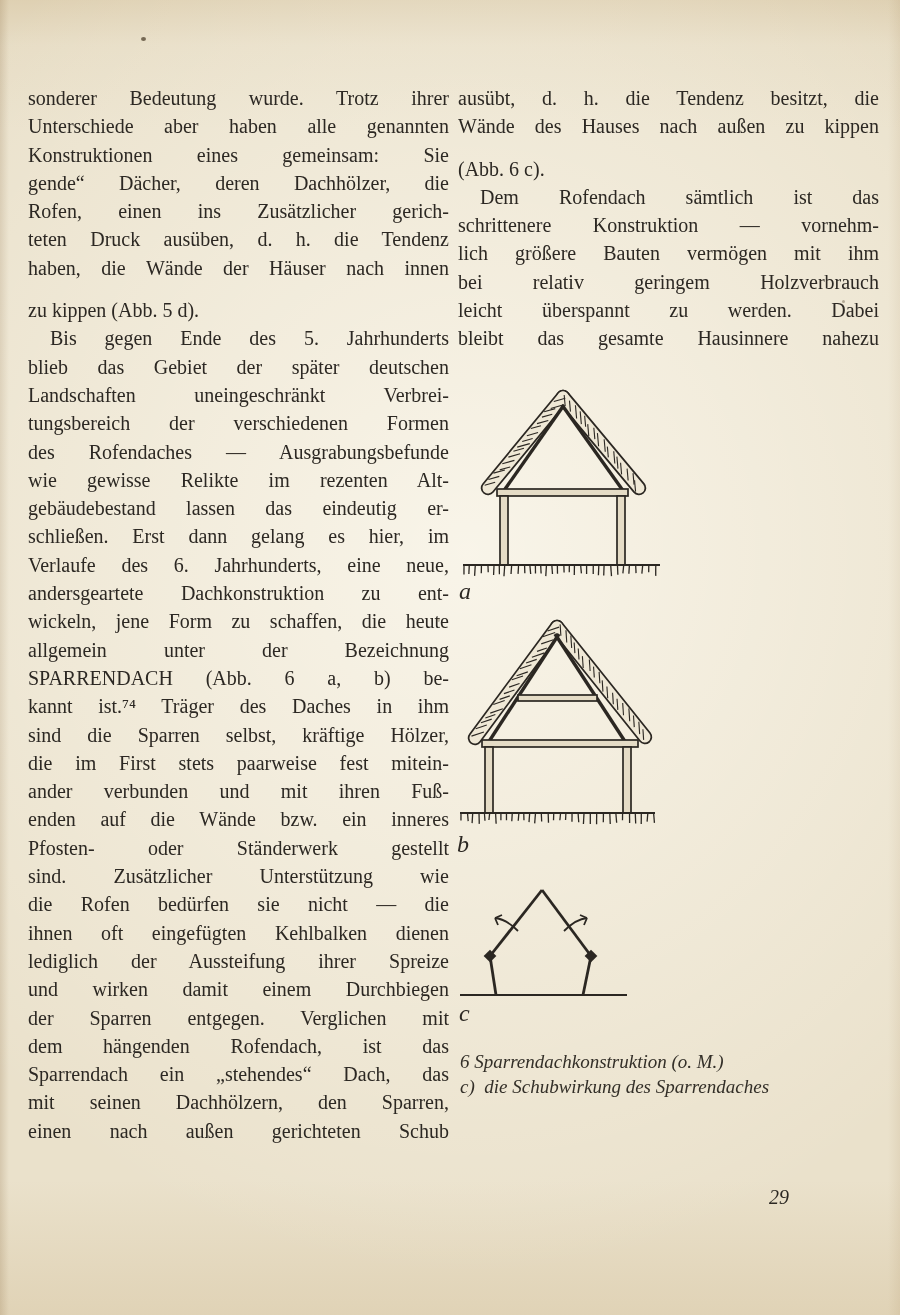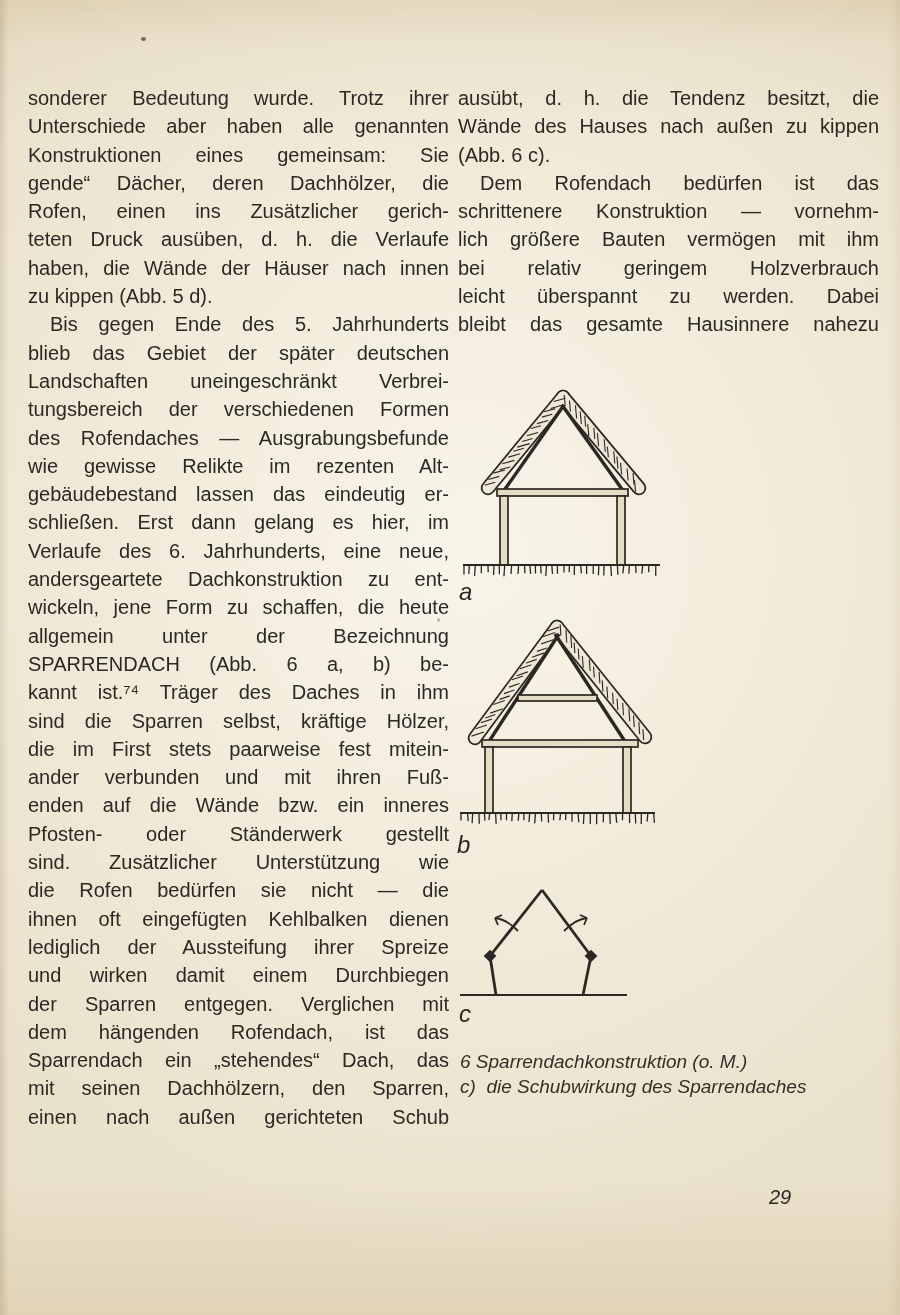--- a/index.html
+++ b/index.html
@@ -1,31 +1,31 @@
 <!DOCTYPE html>
 <html><head>
 <meta charset="utf-8">
 <style>
   html,body{margin:0;padding:0;background:#d8d0bd;}
   .page{
     position:relative;width:900px;height:1315px;overflow:hidden;
-    font-family:Liberation Sans, sans-serif;
+    font-family:Liberation Serif, serif;
     color:#2c2823;
     background:
       radial-gradient(ellipse 130% 95% at 52% 42%, rgba(255,253,246,0.70) 0%, rgba(255,253,246,0) 58%),
       linear-gradient(90deg, rgba(140,110,70,0.22) 0px, rgba(140,110,70,0) 9px),
       linear-gradient(270deg, rgba(170,140,95,0.14) 0px, rgba(170,140,95,0) 12px),
       linear-gradient(180deg, rgba(196,170,122,0.30) 0px, rgba(196,170,122,0.08) 45px, rgba(196,170,122,0) 130px, rgba(196,170,122,0) 1180px, rgba(196,170,122,0.26) 1315px),
       #eae1cb;
   }
   .col{position:absolute;width:421px;font-size:20px;line-height:28.3px;}
   .col-left{left:28px;top:84px;}
   .col-right{left:458px;top:84px;}
   .line{text-align:justify;text-align-last:justify;-moz-text-align-last:justify;}
-  .line.end{text-align-last:left;-moz-text-align-last:left;}
+  .line.end{text-align-last:left;margin-top:14px;-moz-text-align-last:left;}
   .line.ind{text-indent:22px;}
   .figure{position:absolute;}
   .fig-a{left:455px;top:388px;}
   .fig-b{left:455px;top:613px;}
   .fig-c{left:450px;top:874px;}
   .fig-label{position:absolute;font-style:italic;font-size:24px;color:#2c2823;}
   .label-a{left:459px;top:578px;}
   .label-b{left:457px;top:831px;}
   .label-c{left:459px;top:1000px;}
   .caption{position:absolute;left:460px;top:1049px;width:412px;font-style:italic;font-size:19px;line-height:25.3px;color:#332f28;}
@@ -38,21 +38,21 @@
 <body>
 
 <div class="page">
 
   <div class="col col-left">
       <div class="line">sonderer Bedeutung wurde. Trotz ihrer</div>
       <div class="line">Unterschiede aber haben alle genannten</div>
       <div class="line">Konstruktionen eines gemeinsam: Sie</div>
       <div class="line">gende“ Dächer, deren Dachhölzer, die</div>
       <div class="line">Rofen, einen ins Zusätzlicher gerich-</div>
-      <div class="line">teten Druck ausüben, d. h. die Verlaufe</div>
+      <div class="line">teten Druck ausüben, d. h. die Tendenz</div>
       <div class="line">haben, die Wände der Häuser nach innen</div>
       <div class="line end">zu kippen (Abb. 5 d).</div>
       <div class="line ind">Bis gegen Ende des 5. Jahrhunderts</div>
       <div class="line">blieb das Gebiet der später deutschen</div>
       <div class="line">Landschaften uneingeschränkt Verbrei-</div>
       <div class="line">tungsbereich der verschiedenen Formen</div>
       <div class="line">des Rofendaches — Ausgrabungsbefunde</div>
       <div class="line">wie gewisse Relikte im rezenten Alt-</div>
       <div class="line">gebäudebestand lassen das eindeutig er-</div>
       <div class="line">schließen. Erst dann gelang es hier, im</div>
@@ -75,21 +75,21 @@
       <div class="line">der Sparren entgegen. Verglichen mit</div>
       <div class="line">dem hängenden Rofendach, ist das</div>
       <div class="line">Sparrendach ein „stehendes“ Dach, das</div>
       <div class="line">mit seinen Dachhölzern, den Sparren,</div>
       <div class="line">einen nach außen gerichteten Schub</div>
     </div>
   <div class="col col-right">
       <div class="line">ausübt, d. h. die Tendenz besitzt, die</div>
       <div class="line">Wände des Hauses nach außen zu kippen</div>
       <div class="line end">(Abb. 6 c).</div>
-      <div class="line ind">Dem Rofendach bedürfen ist das</div>
+      <div class="line ind">Dem Rofendach sämtlich ist das</div>
       <div class="line">schrittenere Konstruktion — vornehm-</div>
       <div class="line">lich größere Bauten vermögen mit ihm</div>
       <div class="line">bei relativ geringem Holzverbrauch</div>
       <div class="line">leicht überspannt zu werden. Dabei</div>
       <div class="line">bleibt das gesamte Hausinnere nahezu</div>
     </div>
 
   <svg class="figure fig-a" width="215" height="200" viewBox="0 0 215 200">
     <g>
       <line x1="33" y1="100" x2="108" y2="9" stroke="#2b2722" stroke-width="14.5" stroke-linecap="round"></line>

